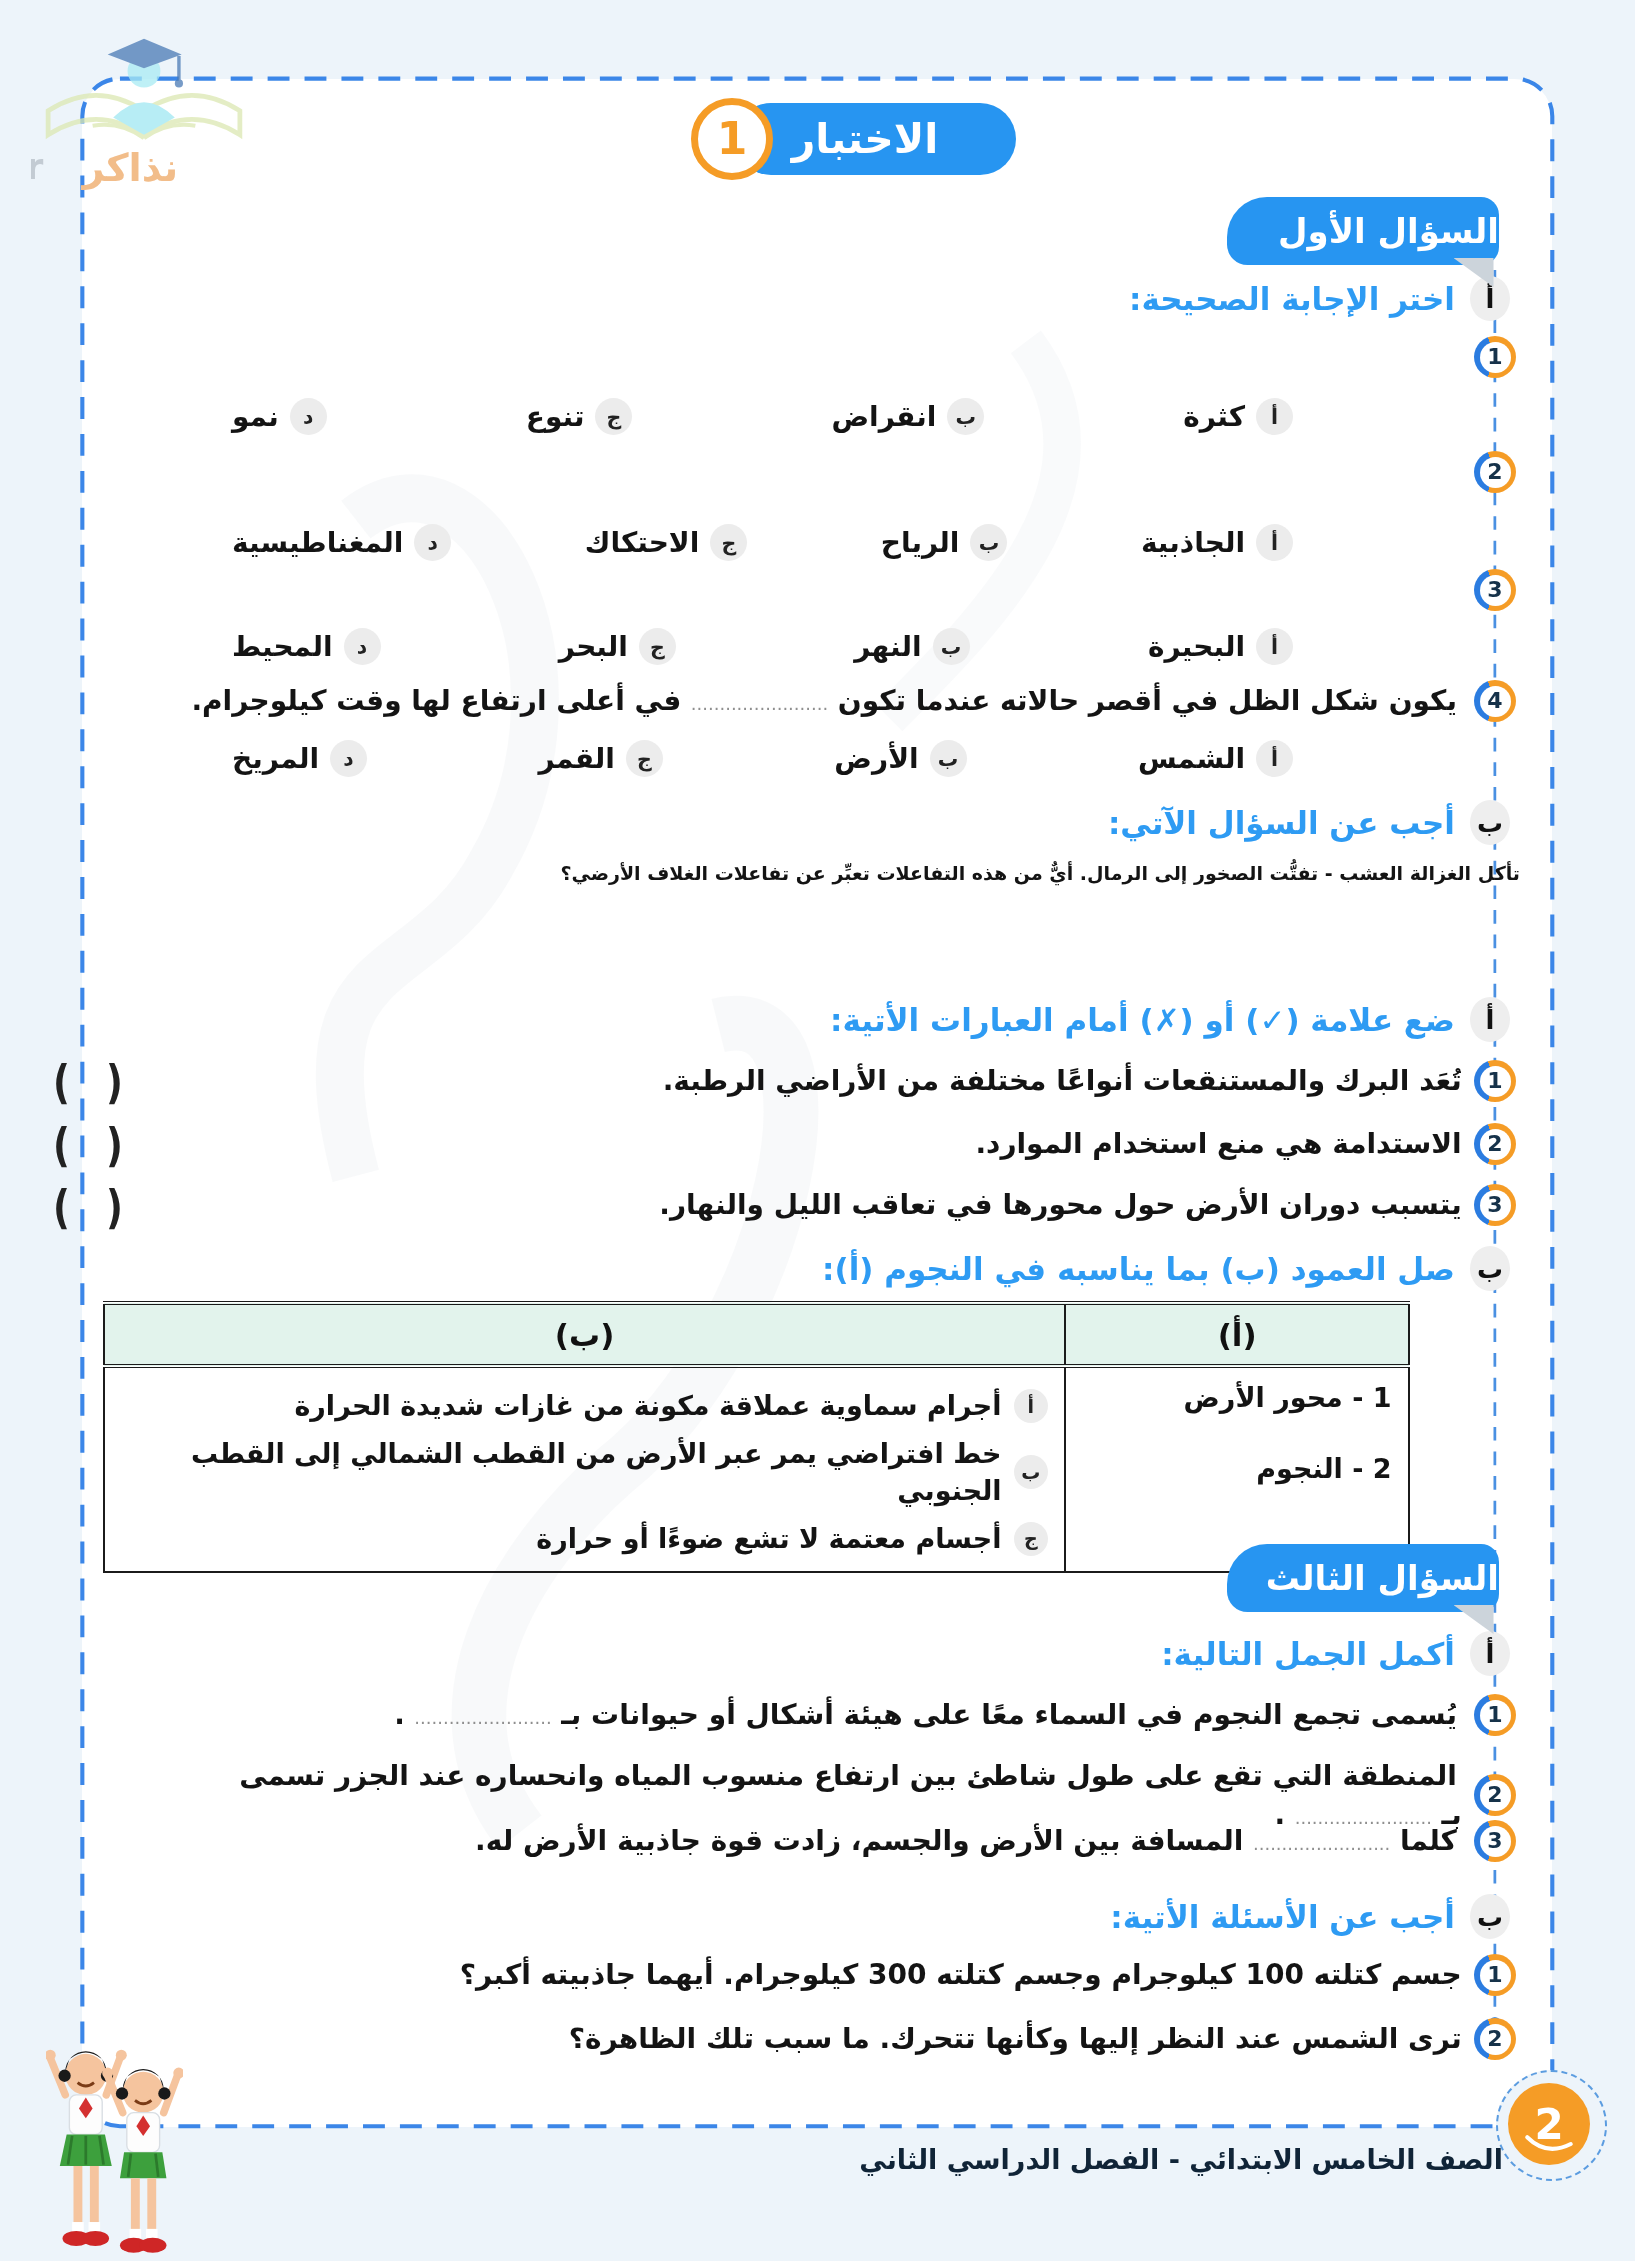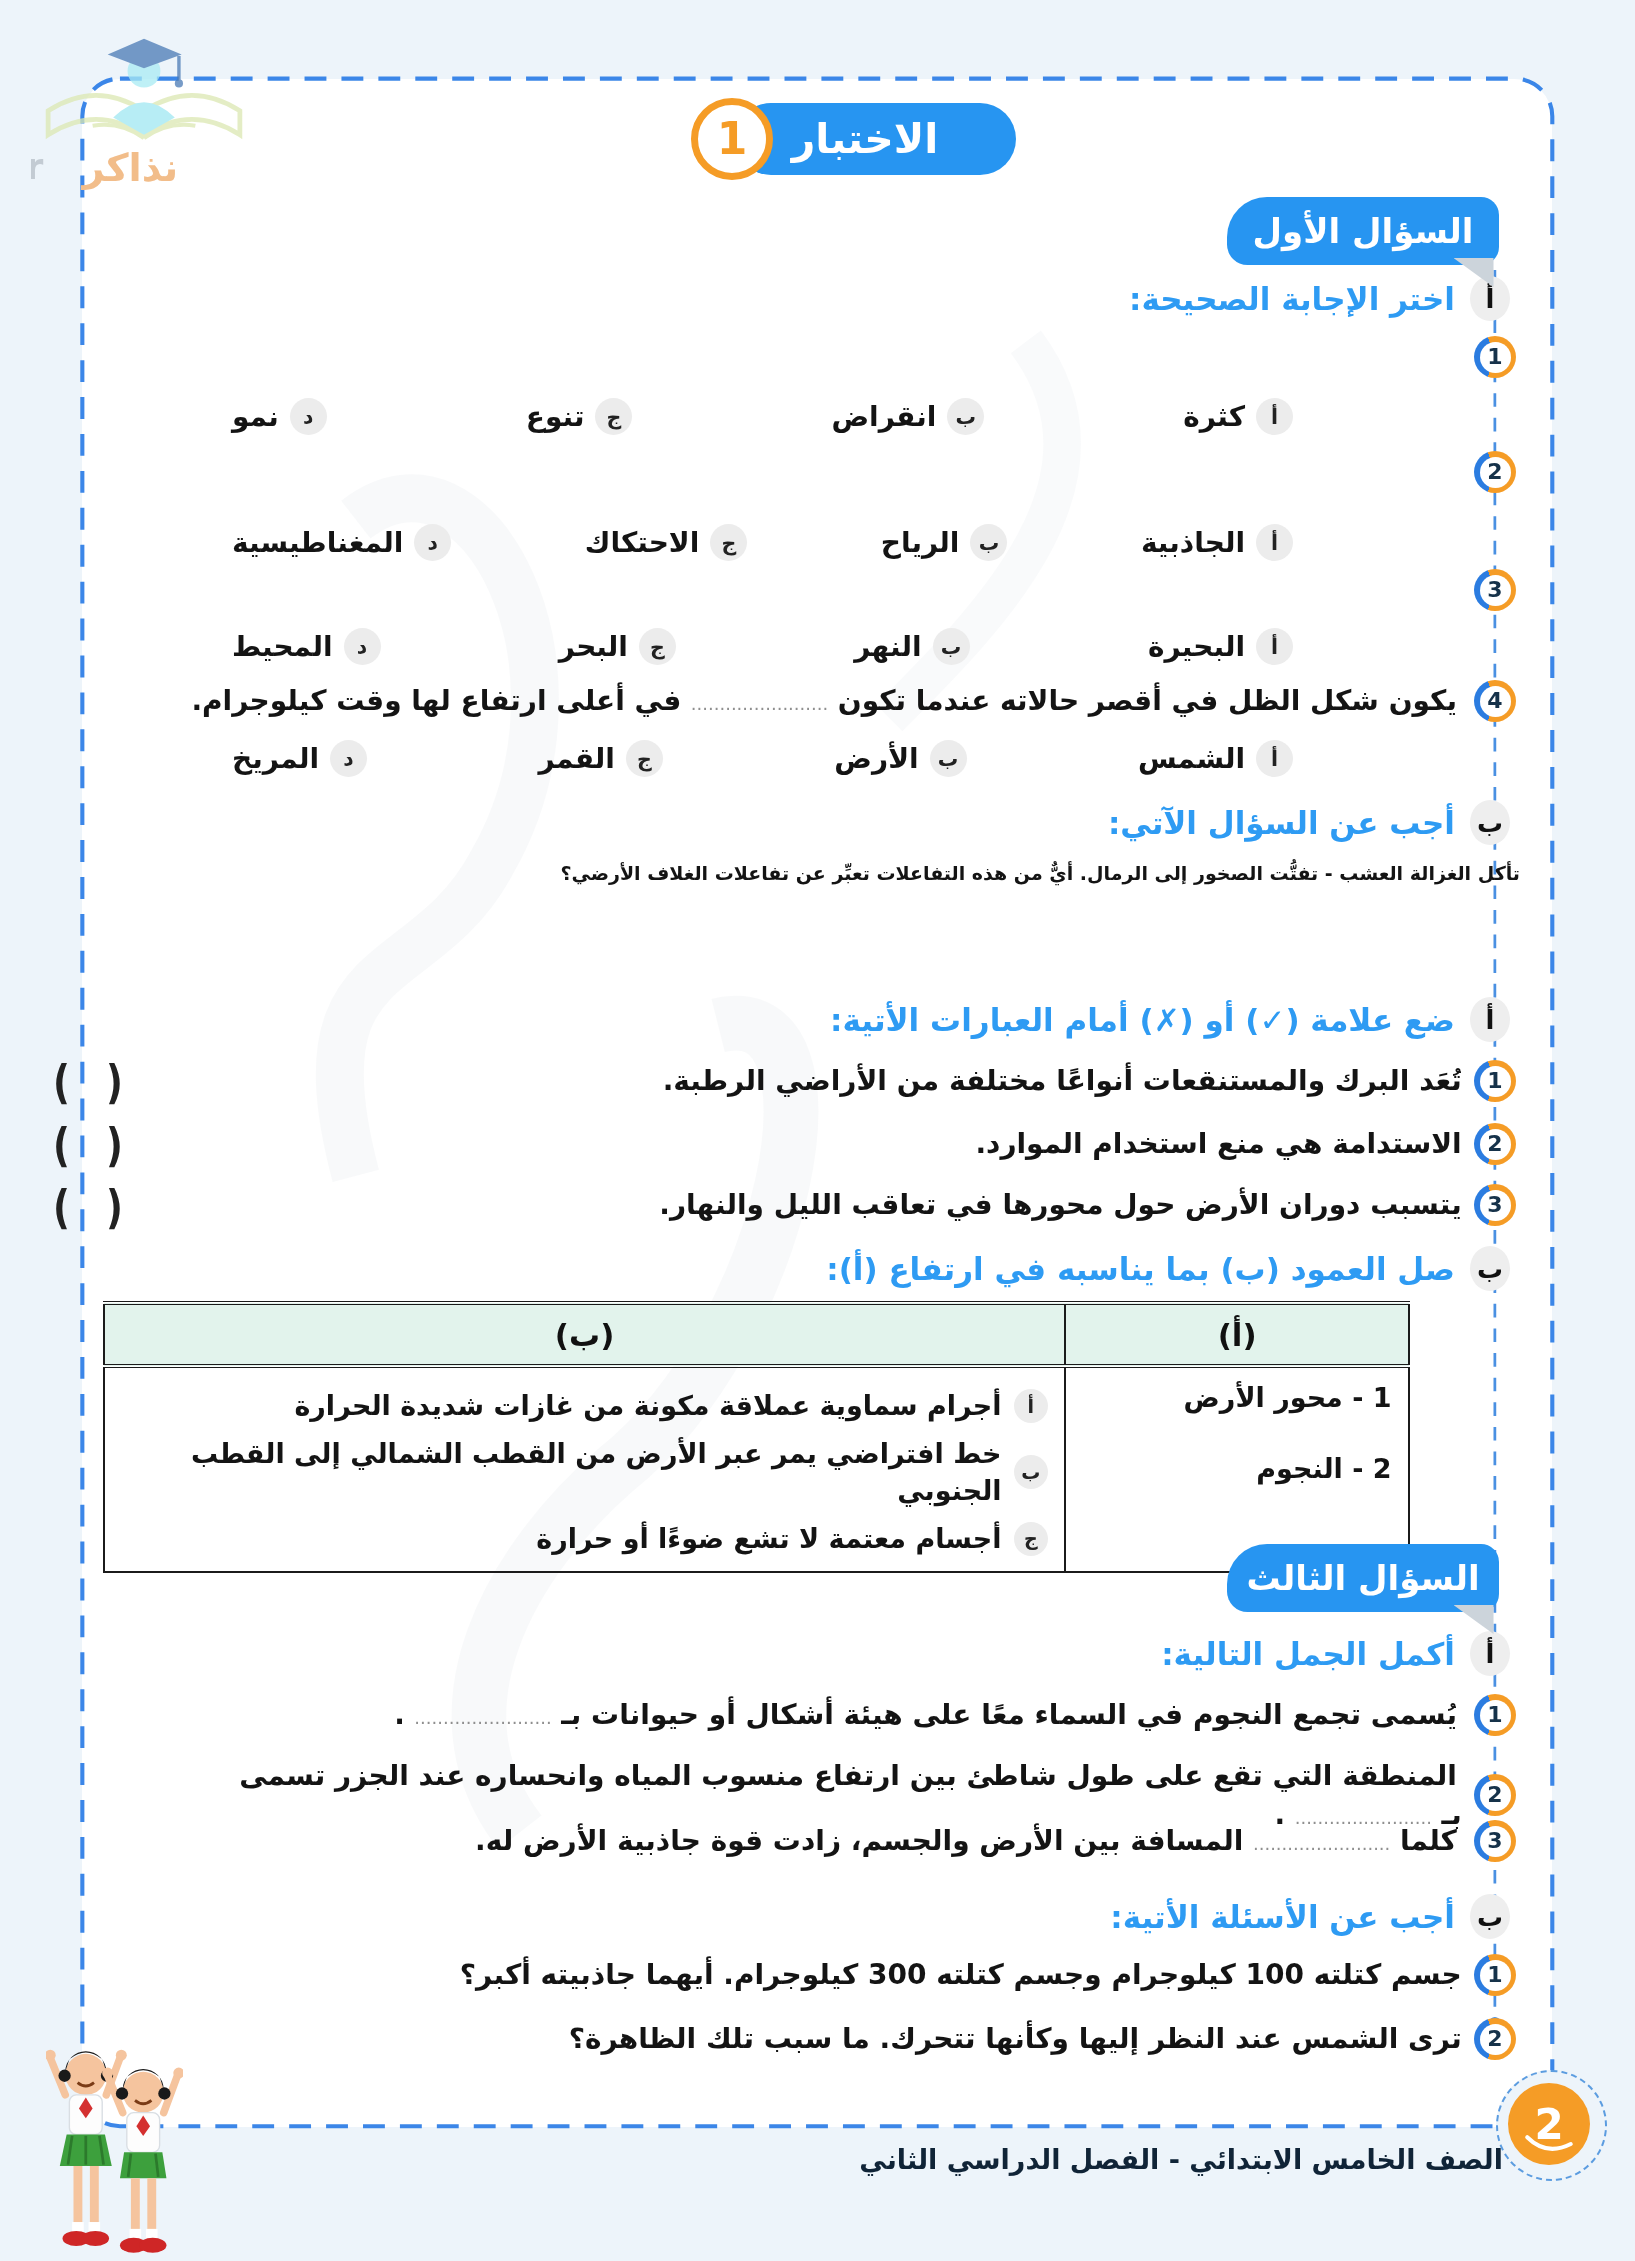--- a/index.html
+++ b/index.html
@@ -25,21 +25,21 @@
     position:absolute; left:-44px; top:-5.5px; width:68px; height:68px;
     background:#fff; border:7.5px solid #f59c26; border-radius:50%;
     display:flex; align-items:center; justify-content:center;
     color:#f59c26; font-size:44px; font-weight:700;
   }
 
   
   .bubble{
     position:absolute; right:137px; width:272px; height:68px;
     background:#2795f1; border-radius:40px 18px 18px 20.5px;
-    color:#fff; display:flex; align-items:center; justify-content:center;
+    color:#fff; display:flex; align-items:center; 
     font-size:34px; font-weight:700; z-index:3;
   }
   .bubble::before{
     content:""; position:absolute; right:5.5px; bottom:-22px;
     width:40px; height:29px; background:#ccd4db;
     clip-path:polygon(100% 0, 0 0, 100% 100%); z-index:-1;
   }
 
   
   .blue-heading{
@@ -327,21 +327,21 @@
       </span>
     <span class="q-text">يتسبب دوران الأرض حول محورها في تعاقب الليل والنهار.</span>
   </div>
   <div class="parens" style="top:1186px">
     <span>(</span>
       <span>)</span>
   </div>
 
   <div class="blue-heading" style="top:1246px">
     <span class="sec-letter">ب</span>
-    <span>صل العمود (ب) بما يناسبه في ارتفاع (أ):</span>
+    <span>صل العمود (ب) بما يناسبه في النجوم (أ):</span>
   </div>
 
   <table class="match-table">
     <tbody>
         <tr>
       <th class="col-a">(أ)</th>
       <th>(ب)</th>
     </tr>
     <tr>
       <td class="col-a">

